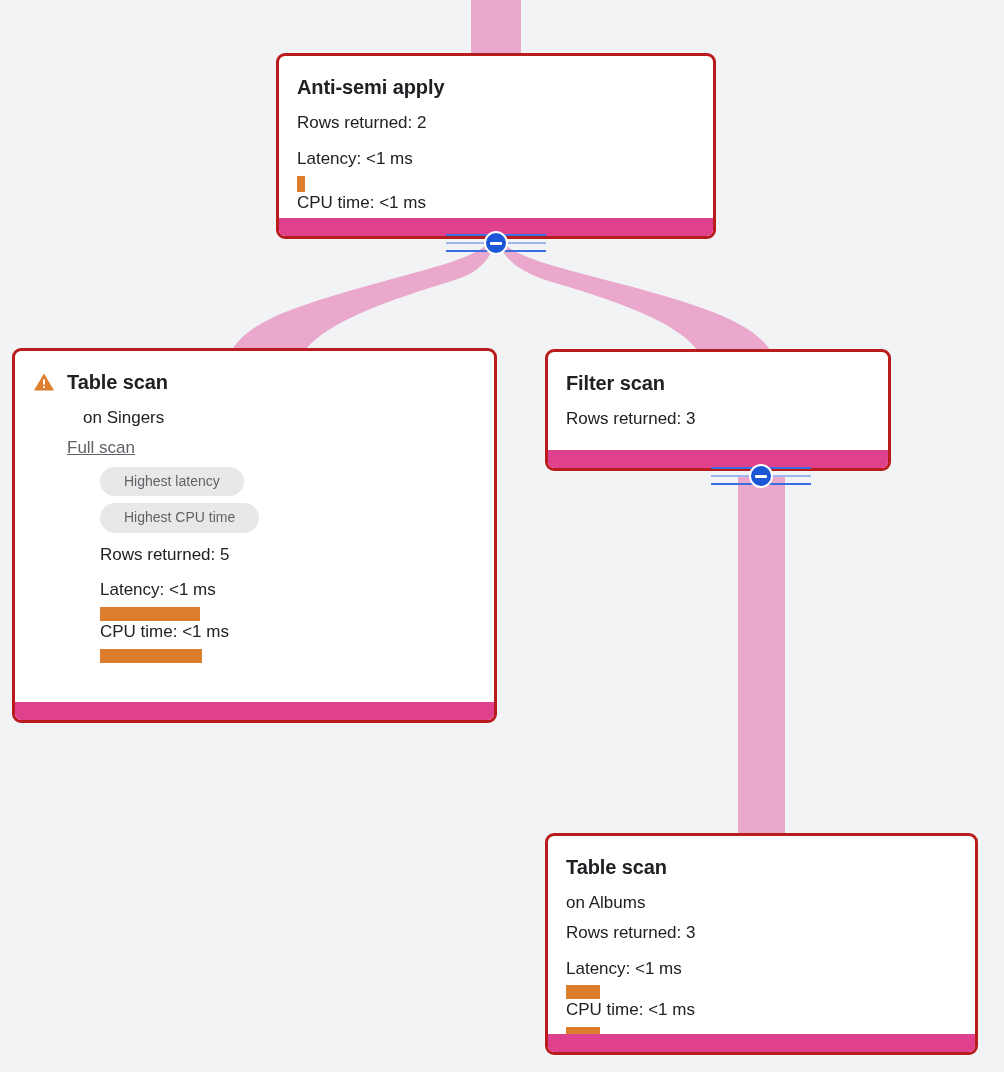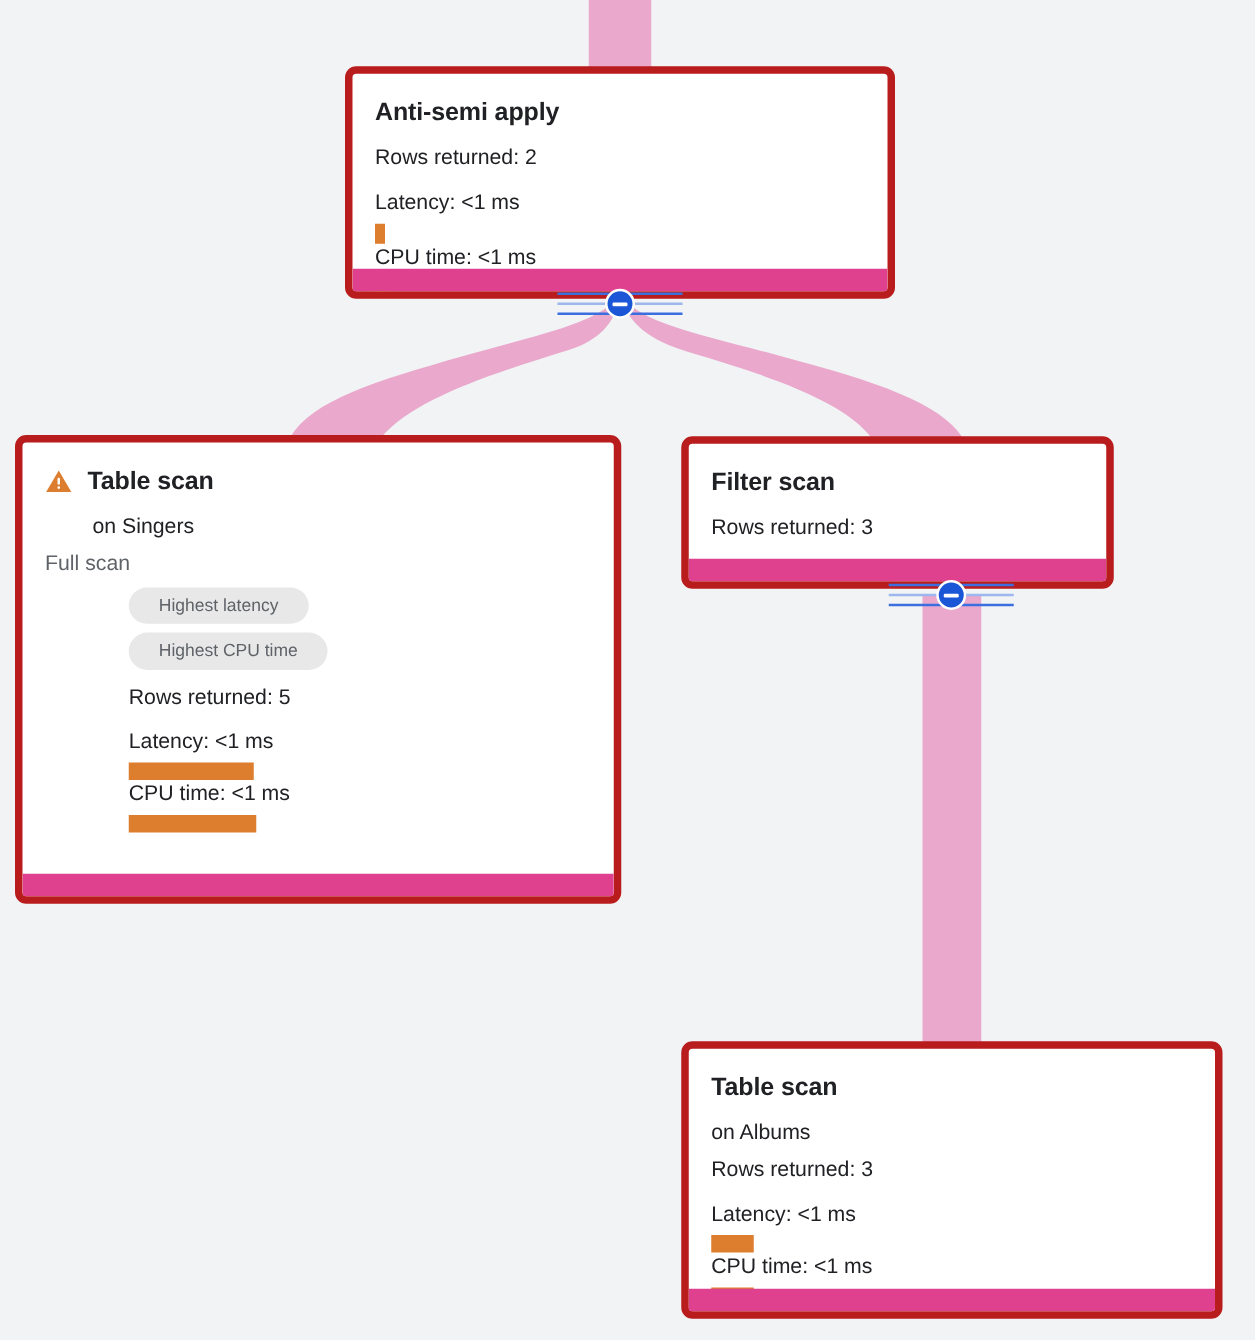--- a/index.html
+++ b/index.html
@@ -32,21 +32,21 @@
     height: 1072px;
     z-index: 1;
     pointer-events: none;
   }
 
   
   .node {
     position: absolute;
     z-index: 2;
     background: #ffffff;
-    border: 6px solid #b91c1c;
+    border: 3px solid #b91c1c;
     border-radius: 9px;
     box-sizing: border-box;
     overflow: hidden;
   }
   .node-body {
     padding: 20px 18px 0 18px;
   }
   .node-title-row {
     display: flex;
     align-items: center;
@@ -230,22 +230,22 @@
   <div class="node" style="left:12px; top:348px; width:485px; height:375px;">
     <div class="node-body">
       <div class="node-title-row">
         <svg class="warn-icon" viewBox="0 0 24 24">
           <path d="M12 2.6 L23 21.4 L1 21.4 Z" fill="#dd7e2e"></path>
           <rect x="10.9" y="9" width="2.2" height="6" rx="1" fill="#ffffff"></rect>
           <rect x="10.9" y="16.4" width="2.2" height="2.3" rx="1" fill="#ffffff"></rect>
         </svg>
         <div class="node-title">Table scan</div>
       </div>
-      <div class="node-sub" style="margin-left:38px;">on Singers</div>
-      <div class="node-sub muted" style="">Full scan</div>
+      <div class="node-sub" style="margin-left:50px;">on Singers</div>
+      <div class="node-sub muted" style="margin-left:34px;text-decoration:underline;">Full scan</div>
       <div class="chips" style="margin-left:67px;">
         <span class="chip">Highest latency</span>
         <span class="chip">Highest CPU time</span>
       </div>
       <div class="node-rows" style="margin-left:67px;">Rows returned: 5</div>
       <div class="metrics" style="margin-left:67px;">
         <div style="width:190px;">
           <div class="metric-label">Latency: &lt;1 ms</div>
           <div class="metric-bar" style="width:100px;"></div>
         </div>

